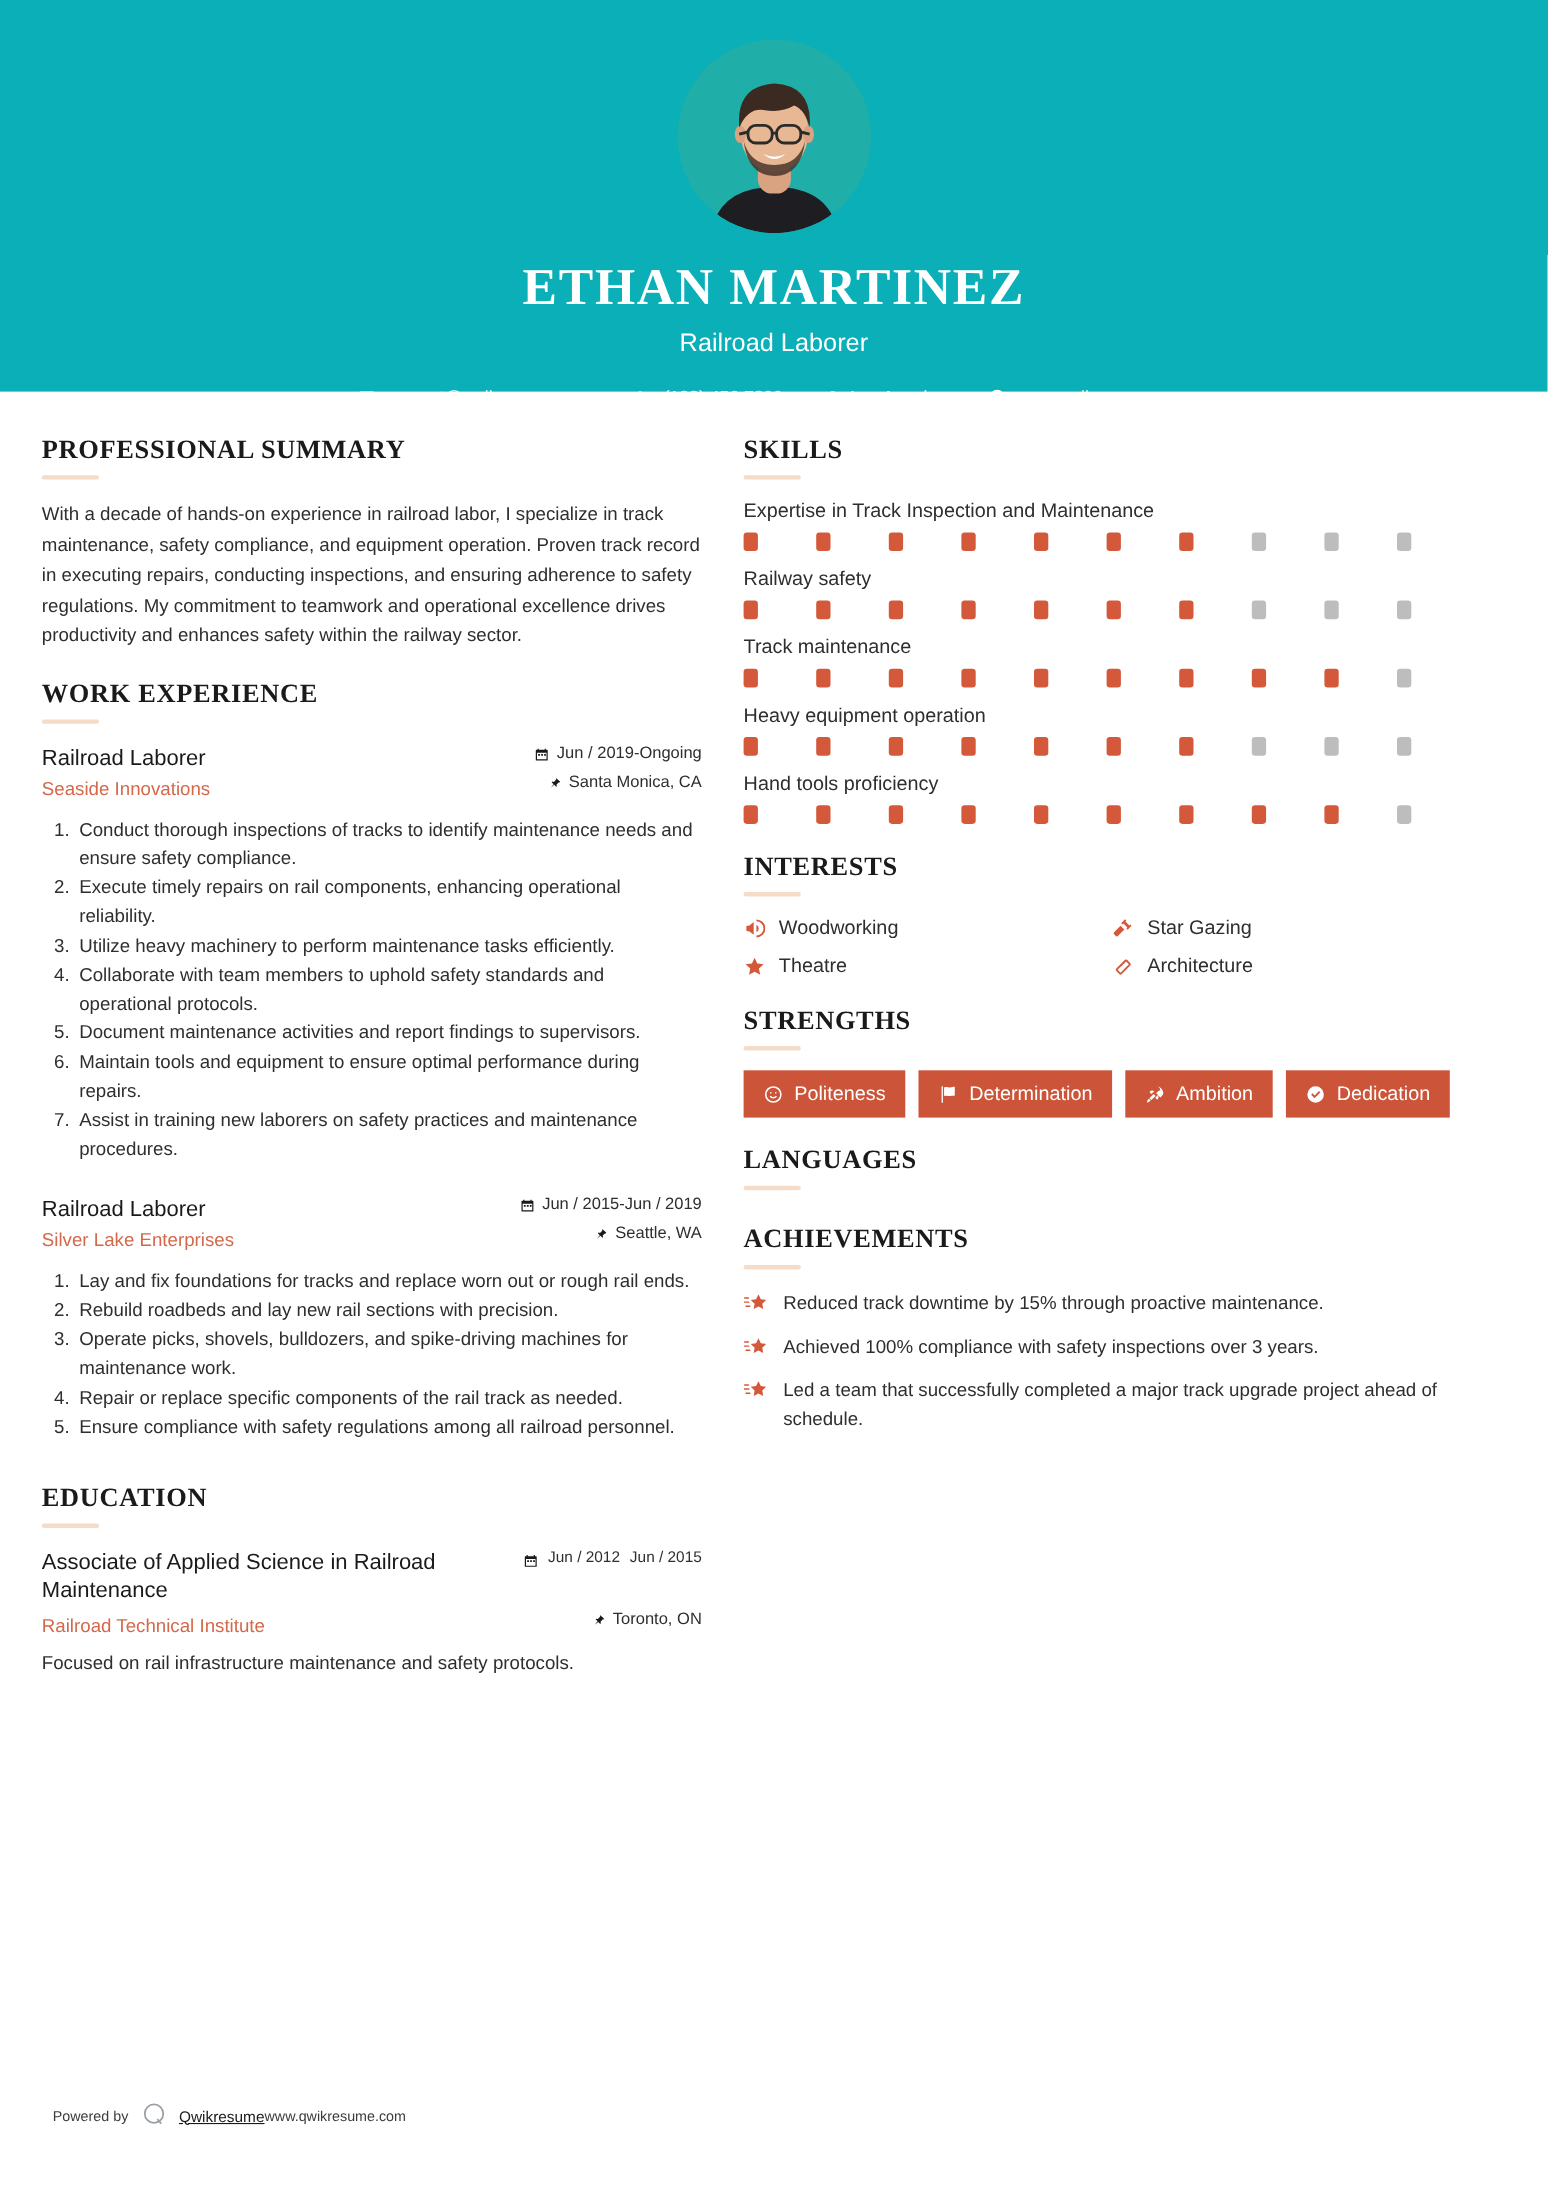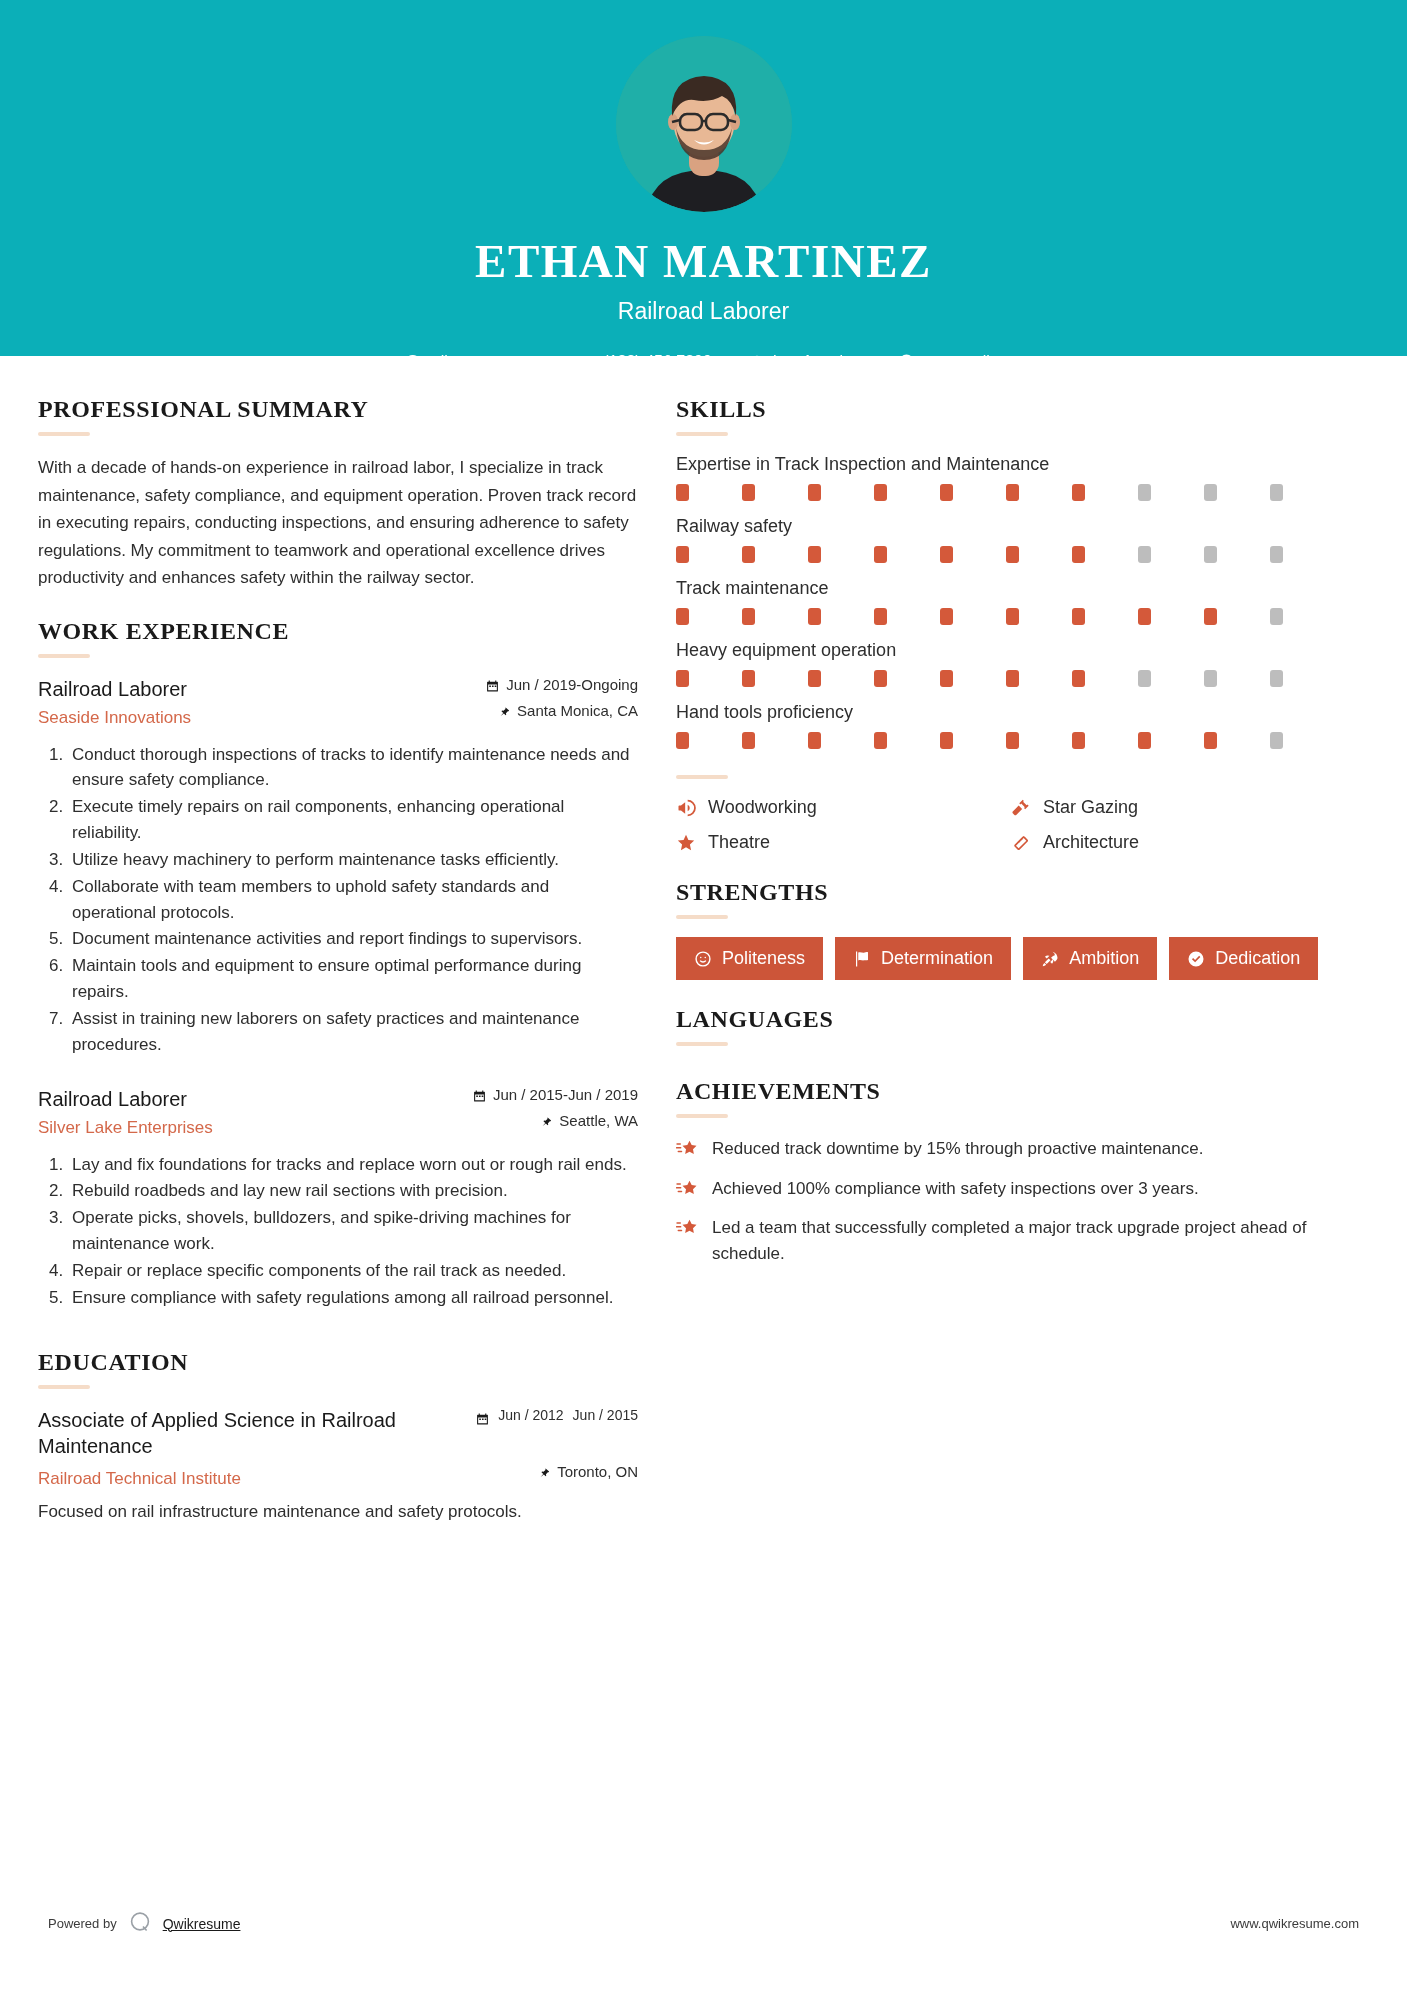--- a/index.html
+++ b/index.html
@@ -236,21 +236,20 @@
     color: #2e2e2e;
   }
 
   
   .footer {
     position: absolute;
     left: 0; right: 0;
     bottom: 52px;
     padding: 0 48px;
     display: flex;
-    justify-content: space-between;
     align-items: center;
     font-size: 13px;
     color: #3b3b3b;
   }
   .footer-left { display:flex; align-items:center; gap: 10px; }
   .footer-brand {
     text-decoration: underline;
     color: #1a1a1a;
     font-size: 14px;
   }
@@ -640,20 +639,21 @@
               </div>
               <div class="dot-slot">
                 <div class="dot"></div>
               </div>
             </div>
           </div>
         </div>
     </div>
 
     <div class="sec">
+      <div class="sec-title">INTERESTS</div>
       <div class="sec-rule"></div>
       <div class="interests-grid">
         <div class="interest">
           <span>
             <svg width="20" height="20" viewBox="0 0 24 24" fill="#D4593A">
               <path d="M3 10v4a1 1 0 0 0 1 1h2l5 4V5L6 9H4a1 1 0 0 0-1 1zm13.5 2a4.5 4.5 0 0 0-2.5-4v8a4.5 4.5 0 0 0 2.5-4zM14 2.2v2.1a7.7 7.7 0 0 1 0 15.4v2.1A9.8 9.8 0 0 0 14 2.2z"></path>
             </svg>
           </span>
           <span>Woodworking</span>
         </div>

